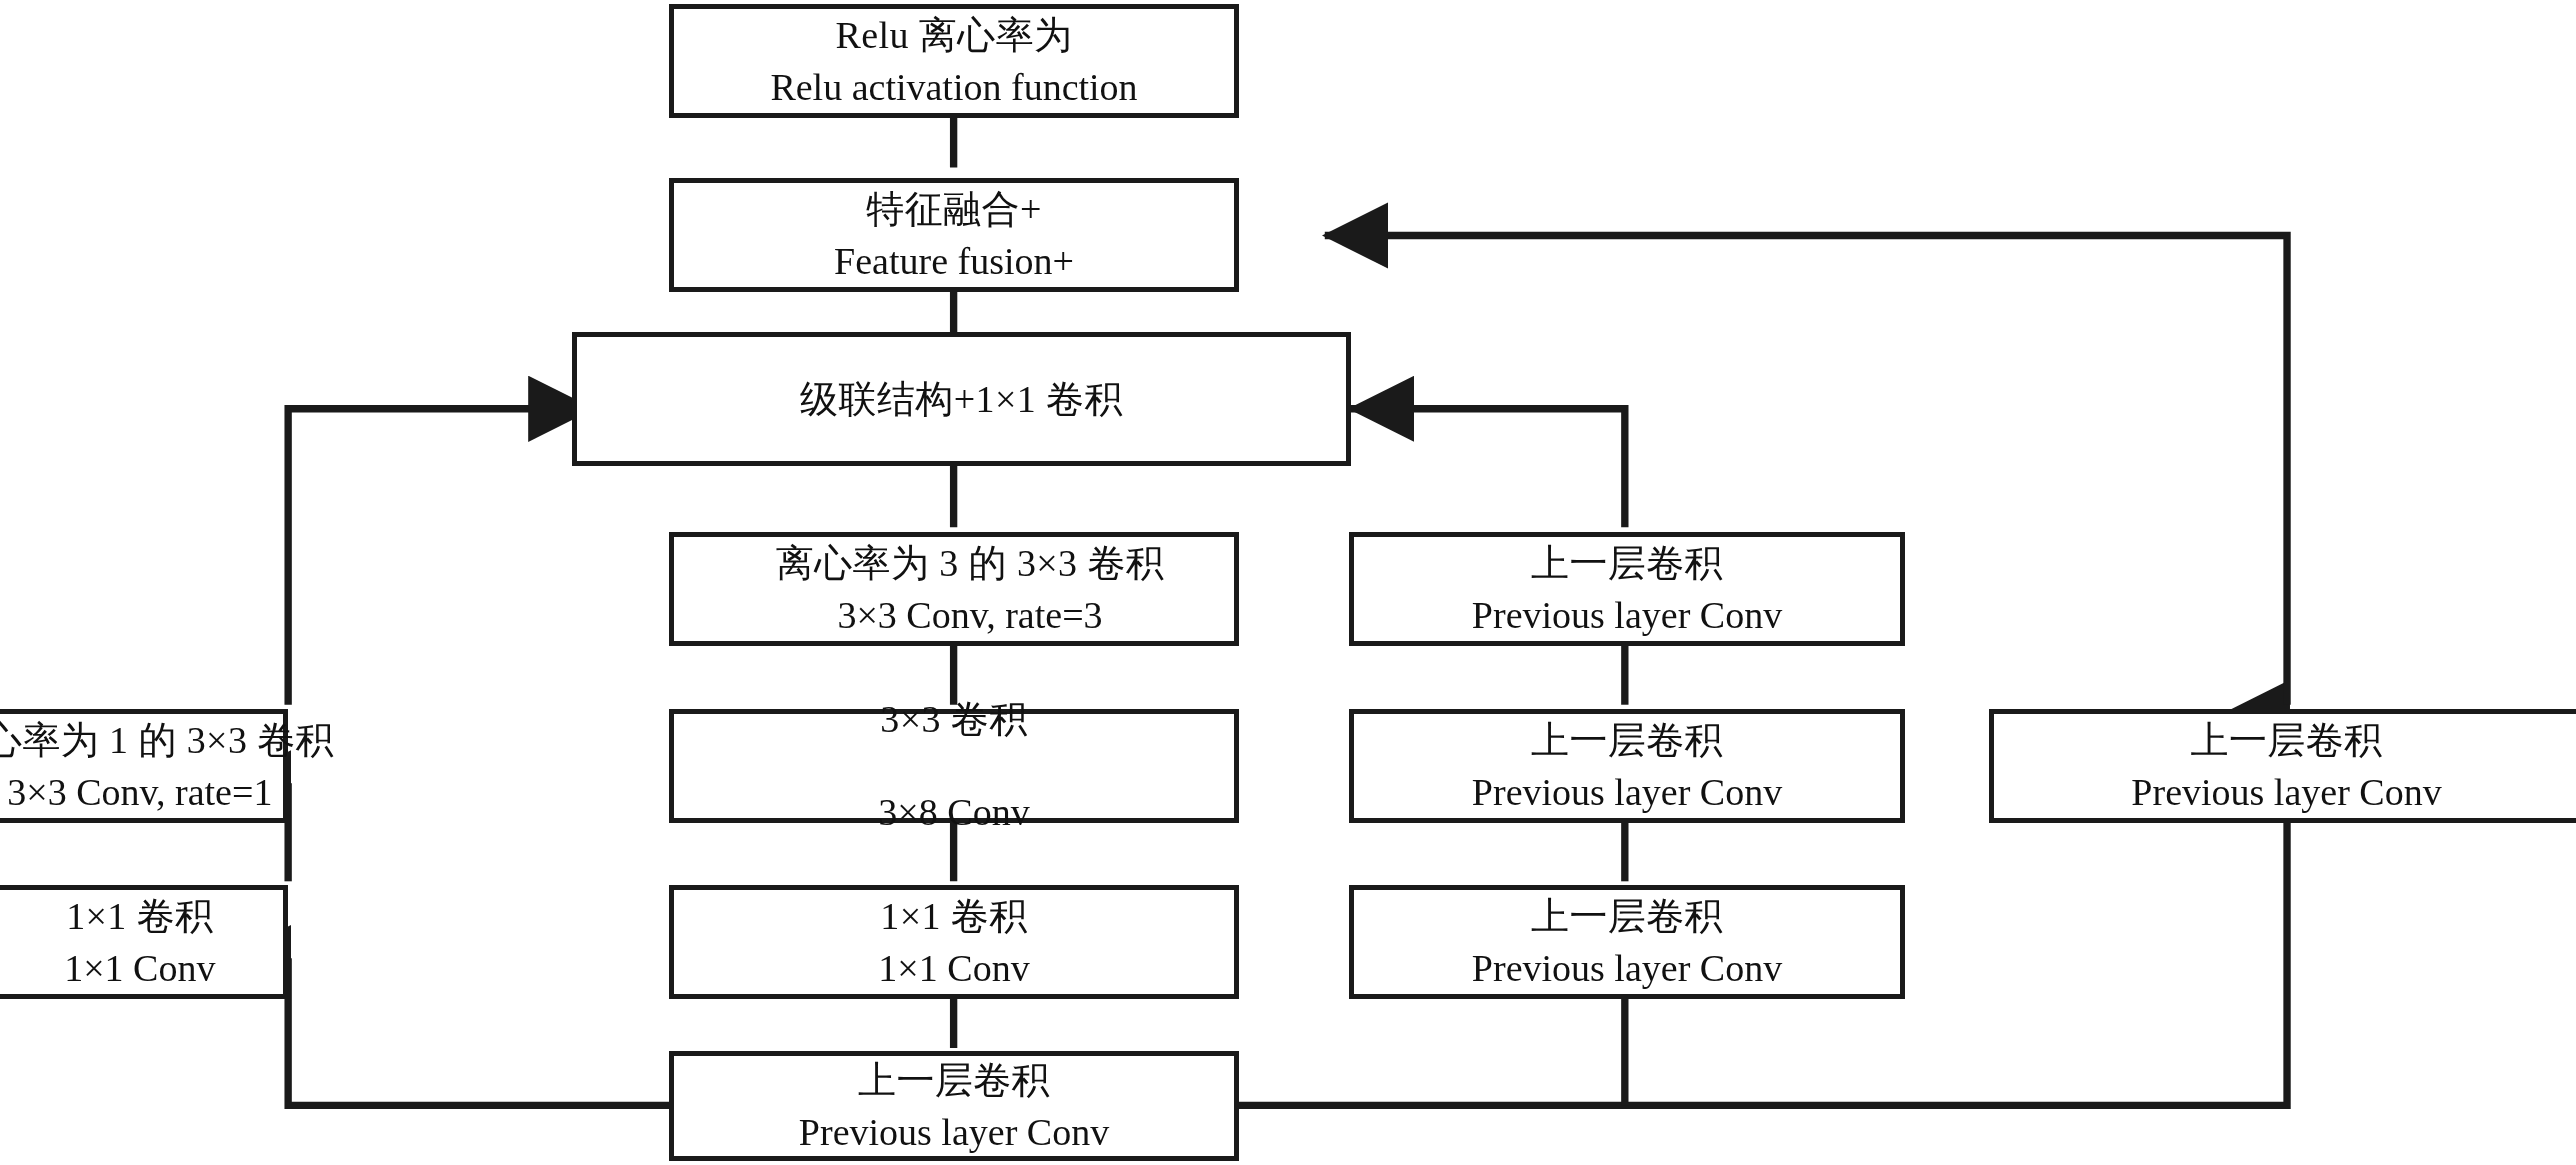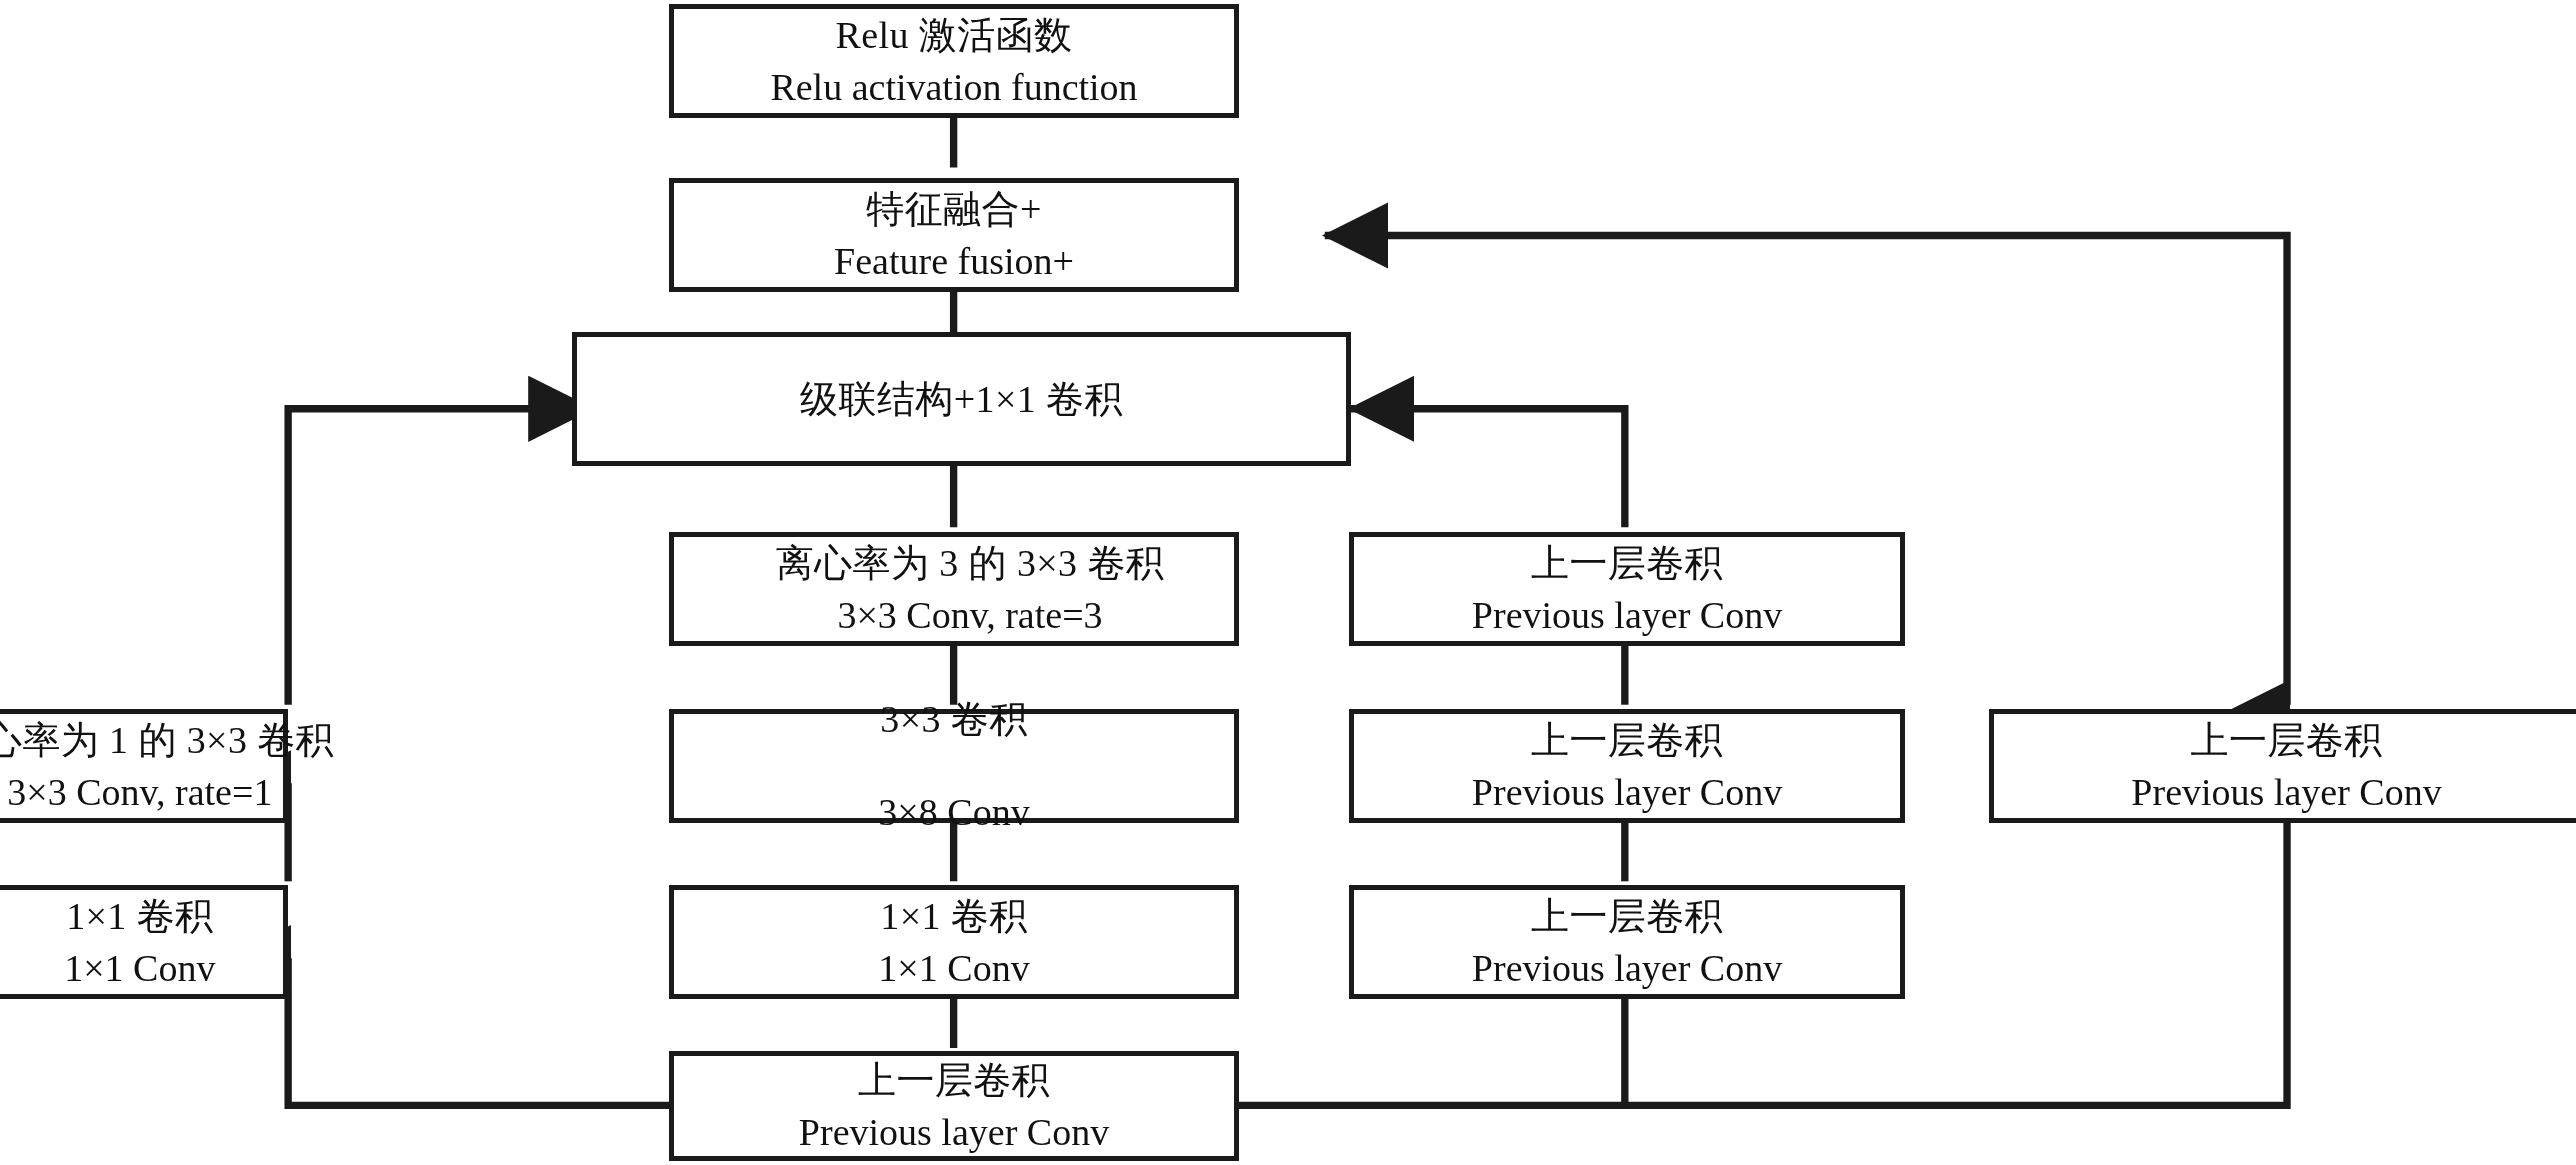--- a/index.html
+++ b/index.html
@@ -99,21 +99,21 @@
 
       <line x1="1987" y1="862" x2="1987" y2="740" marker-end="url(#arrow-up)"></line>
 
       <path d="M 1987 645 L 1987 500 L 1652 500" marker-end="url(#arrow-left)"></path>
 
       <path d="M 2797 862 L 2797 288 L 1620 288" marker-end="url(#arrow-left)"></path>
     </g>
   </svg>
 
   <div class="node" style="left:669px; top:4.1px; width:570px; height:114px;">
-    <span class="line-cn">Relu 激活函数</span>
+    <span class="line-cn">Relu 离心率为</span>
     <span class="line-en">Relu activation function</span>
   </div>
 
   <div class="node" style="left:669px; top:178px; width:570px; height:114px;">
     <span class="line-cn">特征融合+</span>
     <span class="line-en">Feature fusion+</span>
   </div>
 
   <div class="node" style="left:572px; top:332px; width:779px; height:134px;">
     <span class="line-cn">级联结构+1×1 卷积</span>

